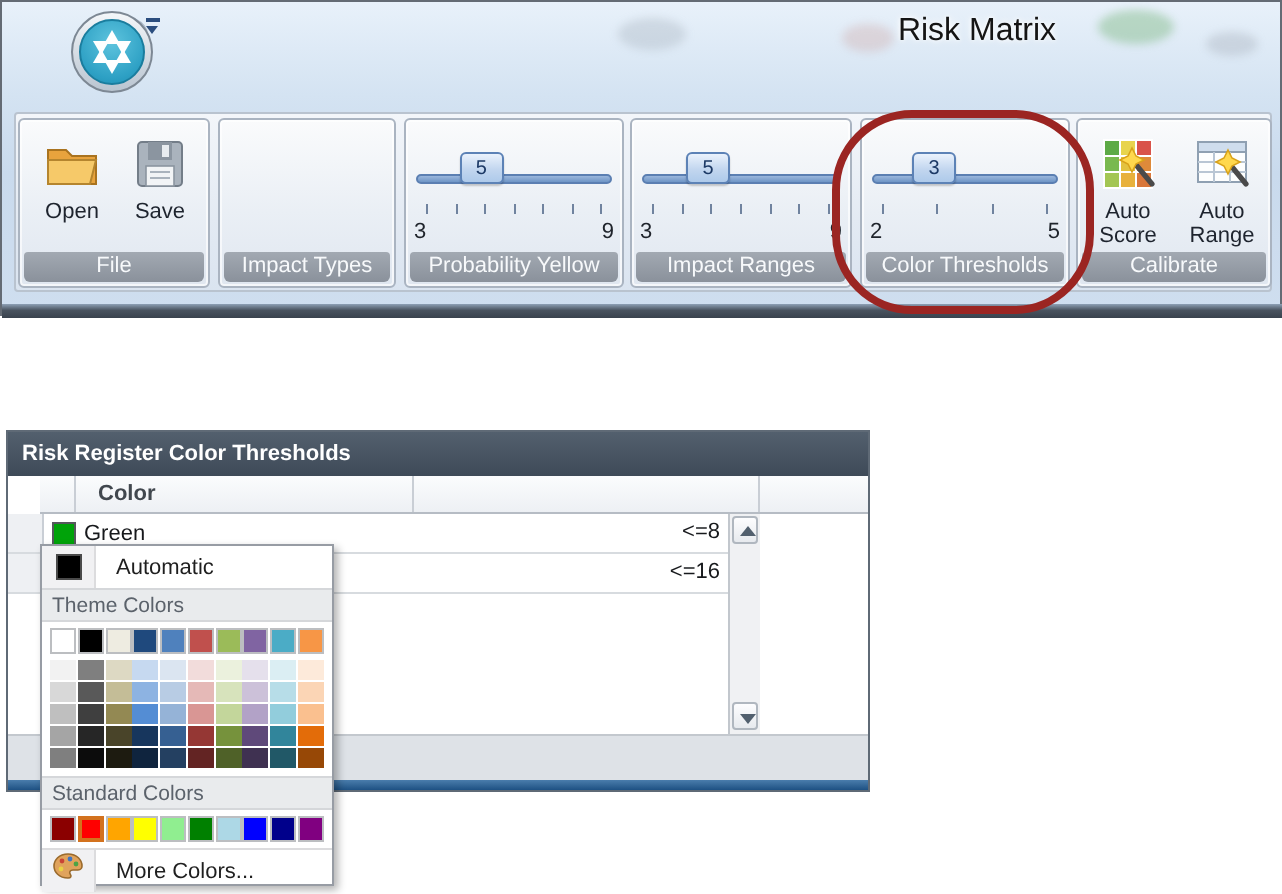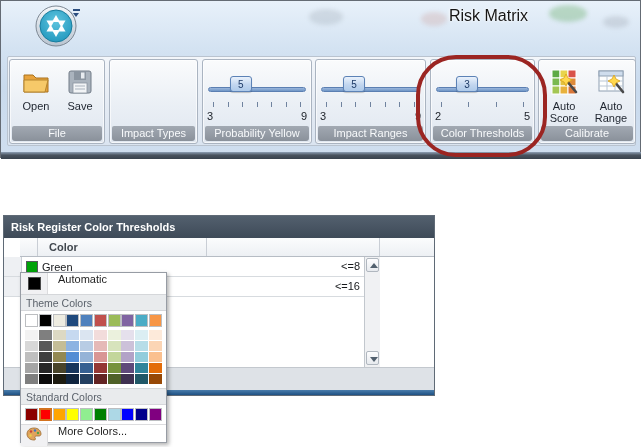--- a/index.html
+++ b/index.html
@@ -75,21 +75,21 @@
   .sb-btn{position:absolute;left:1px;width:13px;height:14px;background:linear-gradient(180deg,#fdfdfe,#e7eaee);
         border:1px solid #b0b7bf;border-radius:2px;}
   .sb-btn .up{position:absolute;left:2.5px;top:4px;width:0;height:0;border-left:4px solid transparent;border-right:4px solid transparent;border-bottom:5px solid #52606e;}
   .sb-btn .down{position:absolute;left:2.5px;top:5px;width:0;height:0;border-left:4px solid transparent;border-right:4px solid transparent;border-top:5px solid #52606e;}
   #panel-footer{position:absolute;left:0;top:151px;right:0;height:23px;background:#dee2e7;border-top:1px solid #c3c8ce;}
   #panel-bottom{position:absolute;left:0;top:174px;right:0;height:5px;background:linear-gradient(180deg,#4a7dac,#1e5183);}
 
   
   #popup{left:20px;top:272px;width:147px;height:171px;background:#fff;border:1px solid #979ca4;
         box-shadow:2px 2px 4px rgba(0,0,0,.3);z-index:40;}
-  .menu-row{position:relative;display:flex;align-items:flex-start;height:21px;}
+  .menu-row{position:relative;display:flex;align-items:center;height:21px;}
   .icon-col{width:27px;height:100%;background:#f1f1f3;border-right:1px solid #dcdcde;display:flex;align-items:center;justify-content:center;flex:none;}
   .auto-sw{width:13px;height:13px;background:#000;border:1px solid #4a4a4a;}
   .menu-row .mlabel{font-size:11px;color:#1f1f1f;padding-left:10px;}
   .sect{height:17px;background:#e9ebed;border-top:1px solid #d5d7da;border-bottom:1px solid #d5d7da;
         font-size:10.5px;color:#5b626b;line-height:16px;padding-left:5px;}
   .swatch-row{display:flex;justify-content:space-between;padding:3px 4px;}
   .swatch{width:13px;height:13px;border:1px solid #bcbec1;}
   .swatch.selstd{border:2px solid #d3721e;}
   #shade-grid{display:flex;justify-content:space-between;padding:0 4px 3px;}
   .shade-col{display:flex;flex-direction:column;}

